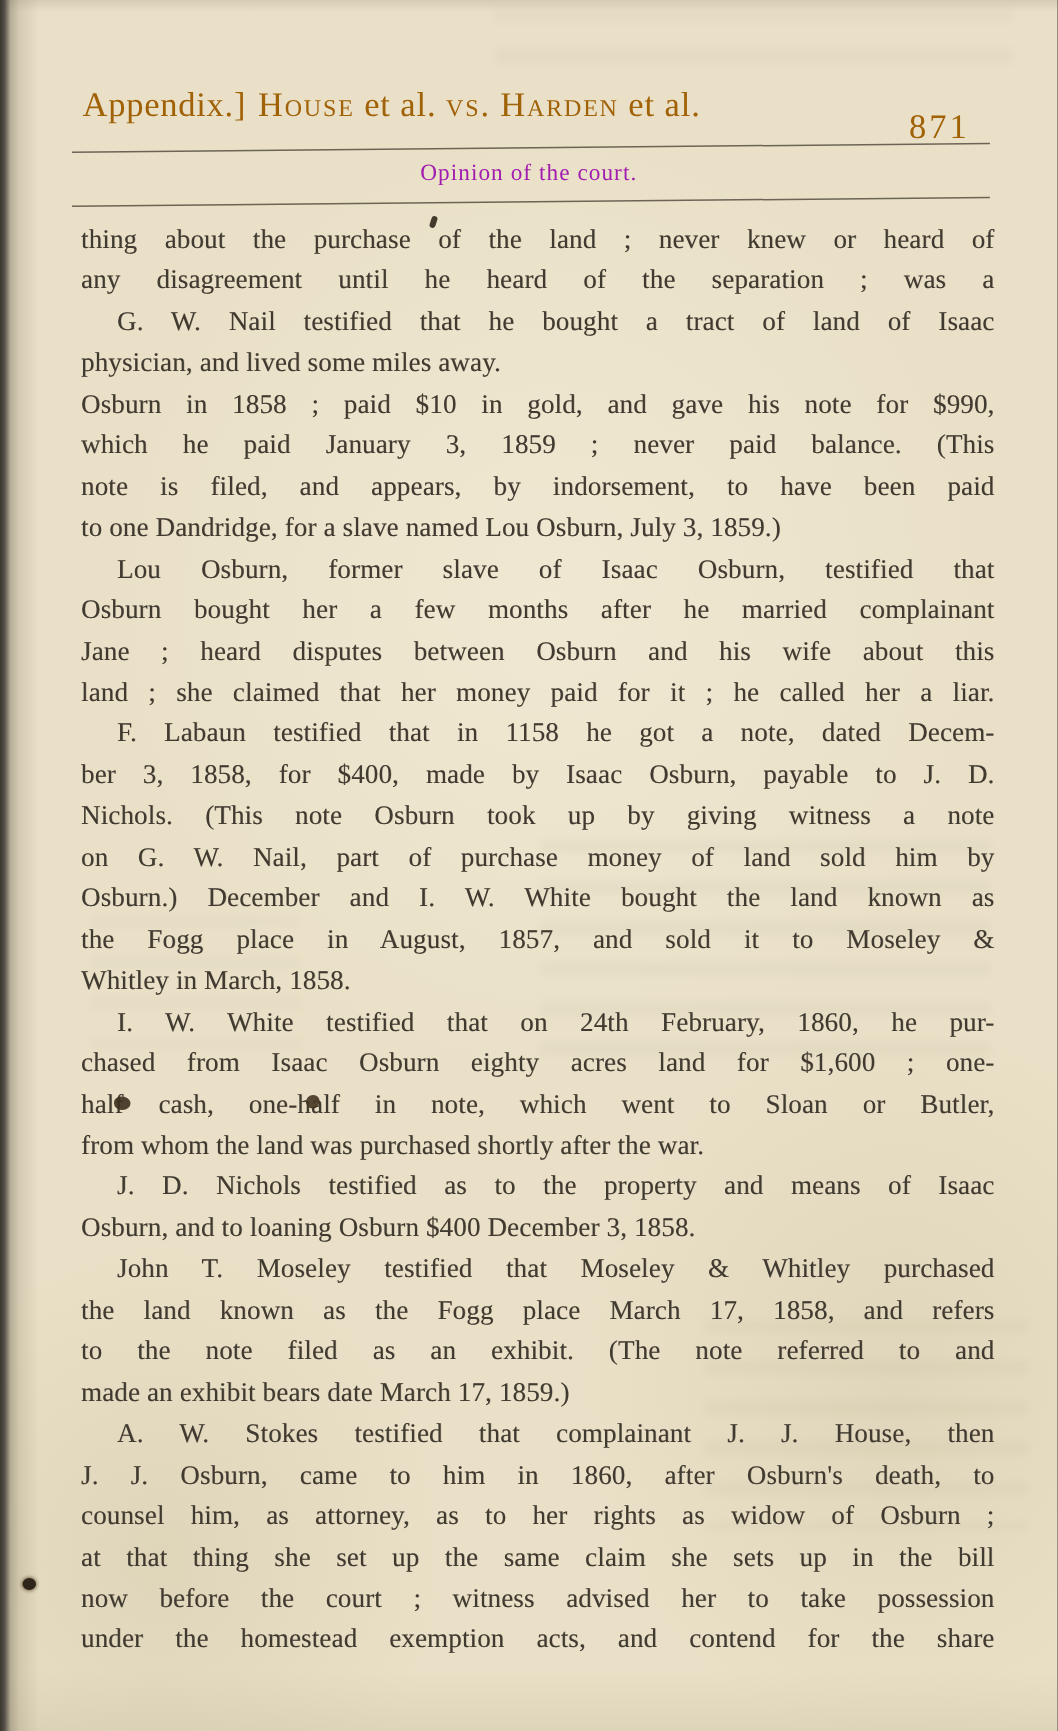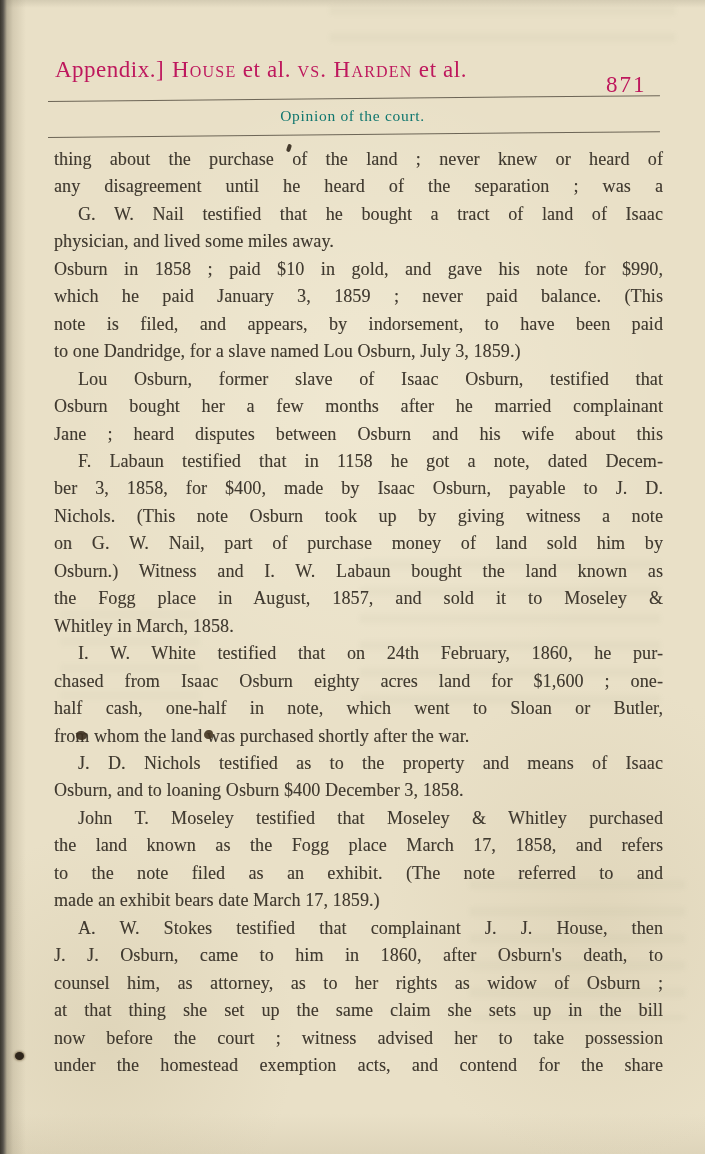--- a/index.html
+++ b/index.html
@@ -26,34 +26,34 @@
       rgba(160,150,125,0.28) 13px, rgba(160,150,125,0) 26px);
   }
   .ghost{position:absolute;z-index:1;pointer-events:none;opacity:.5;filter:blur(2px);
     background:repeating-linear-gradient(to bottom, rgba(148,153,124,0.12) 0 9px, transparent 9px 27px);}
   .g1{left:330px;top:6px;width:345px;height:44px;}
   .g2{left:360px;top:560px;width:300px;height:150px;}
   .g3{left:470px;top:880px;width:215px;height:140px;}
   .g4{left:60px;top:610px;width:140px;height:90px;opacity:.35;}
 
   .header{position:absolute;top:55px;left:0;width:705px;height:30px;z-index:3;
-    font-size:23px;color:#be185d;}
+    font-size:23px;color:#a16207;}
   .header .left{position:absolute;left:55px;top:2px;letter-spacing:.5px;}
   .header .case{position:absolute;left:172px;top:2px;letter-spacing:.6px;}
   .header .case .sc{font-variant:small-caps;letter-spacing:1.2px;}
   .header .num{position:absolute;left:606px;top:-2px;letter-spacing:2px;margin-top:19px;}
 
   .rule{position:absolute;left:48px;width:612px;height:0;z-index:3;
     border-top:1.6px solid rgba(86,79,66,0.85);
     transform:rotate(-0.55deg);transform-origin:left center;}
   .rule1{top:101px;}
   .rule2{top:137px;box-shadow:0 2px 0 -1px rgba(86,79,66,0.25);}
 
   .opinion{position:absolute;left:0;top:107px;width:705px;z-index:3;
-    text-align:center;font-size:15.5px;letter-spacing:.7px;color:#0f766e;}
+    text-align:center;font-size:15.5px;letter-spacing:.7px;color:#a21caf;}
 
   .body-text{position:absolute;left:54px;top:146px;width:609px;z-index:3;
     font-size:18px;line-height:27.45px;letter-spacing:.1px;
     text-shadow:.3px .3px 0 rgba(62,52,40,0.35);}
   .line{text-align:justify;text-align-last:justify;}
   .line.last{text-align-last:left;}
   .line.indent{text-indent:24px;}
 
   .speck{position:absolute;z-index:4;pointer-events:none;background:#2e251b;border-radius:50%;}
   .speck.dot{left:15px;top:1052px;width:9px;height:8px;
@@ -88,25 +88,26 @@
       <div class="line">any disagreement until he heard of the separation ; was a</div>
       <div class="line indent">G. W. Nail testified that he bought a tract of land of Isaac</div>
       <div class="line last">physician, and lived some miles away.</div>
       <div class="line">Osburn in 1858 ; paid $10 in gold, and gave his note for $990,</div>
       <div class="line">which he paid January 3, 1859 ; never paid balance. (This</div>
       <div class="line">note is filed, and appears, by indorsement, to have been paid</div>
       <div class="line last">to one Dandridge, for a slave named Lou Osburn, July 3, 1859.)</div>
       <div class="line indent">Lou Osburn, former slave of Isaac Osburn, testified that</div>
       <div class="line">Osburn bought her a few months after he married complainant</div>
       <div class="line">Jane ; heard disputes between Osburn and his wife about this</div>
+      <div class="line">land ; she claimed that her money paid for it ; he called her a liar.</div>
       <div class="line indent">F. Labaun testified that in 1158 he got a note, dated Decem-</div>
       <div class="line">ber 3, 1858, for $400, made by Isaac Osburn, payable to J. D.</div>
       <div class="line">Nichols. (This note Osburn took up by giving witness a note</div>
       <div class="line">on G. W. Nail, part of purchase money of land sold him by</div>
-      <div class="line">Osburn.) Witness and I. W. Labaun bought the land known as</div>
+      <div class="line">Osburn.) December and I. W. White bought the land known as</div>
       <div class="line">the Fogg place in August, 1857, and sold it to Moseley &amp;</div>
       <div class="line last">Whitley in March, 1858.</div>
       <div class="line indent">I. W. White testified that on 24th February, 1860, he pur-</div>
       <div class="line">chased from Isaac Osburn eighty acres land for $1,600 ; one-</div>
       <div class="line">half cash, one-half in note, which went to Sloan or Butler,</div>
       <div class="line last">from whom the land was purchased shortly after the war.</div>
       <div class="line indent">J. D. Nichols testified as to the property and means of Isaac</div>
       <div class="line last">Osburn, and to loaning Osburn $400 December 3, 1858.</div>
       <div class="line indent">John T. Moseley testified that Moseley &amp; Whitley purchased</div>
       <div class="line">the land known as the Fogg place March 17, 1858, and refers</div>

